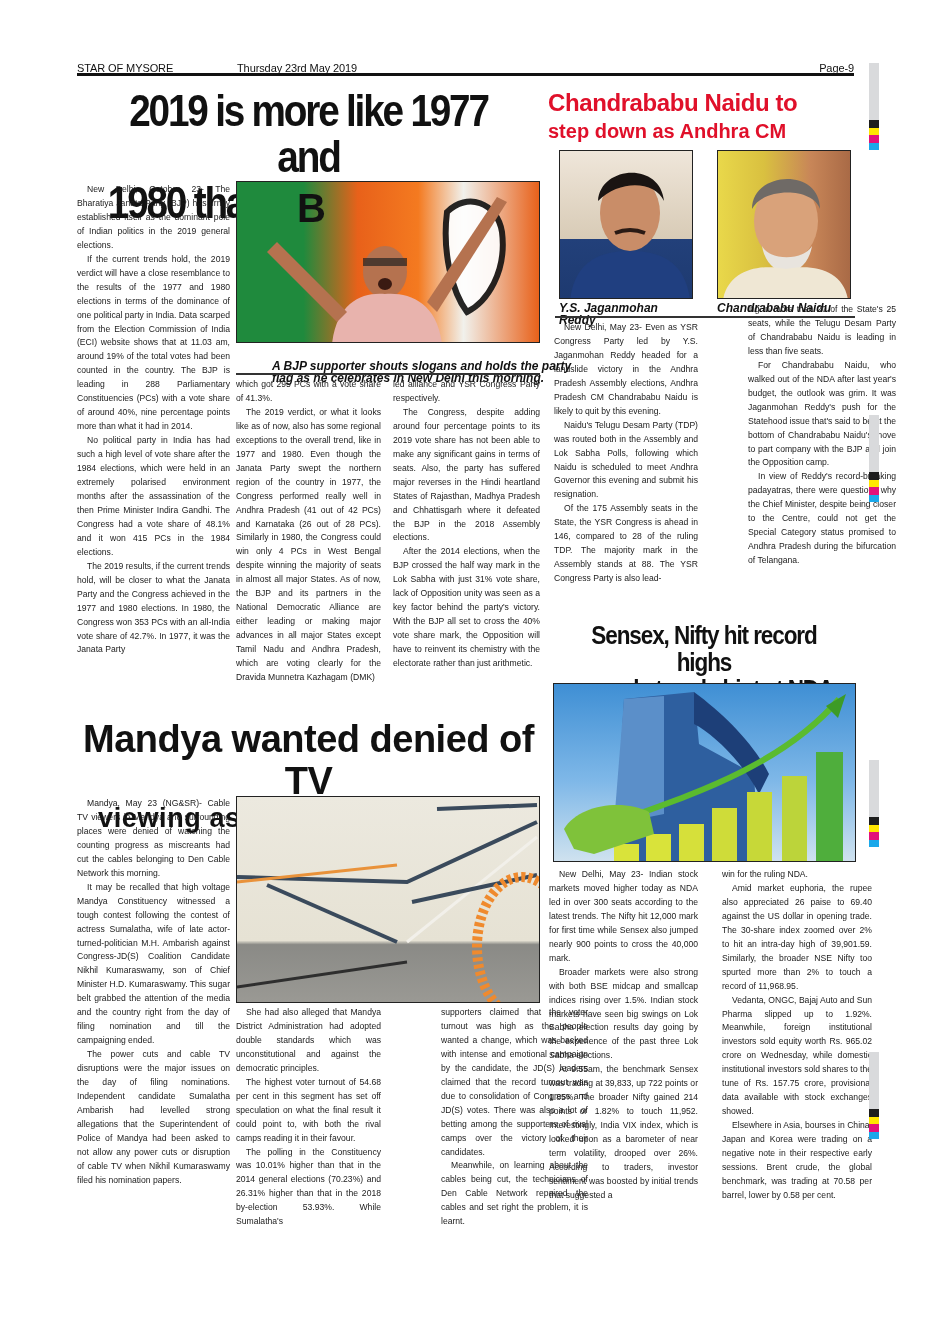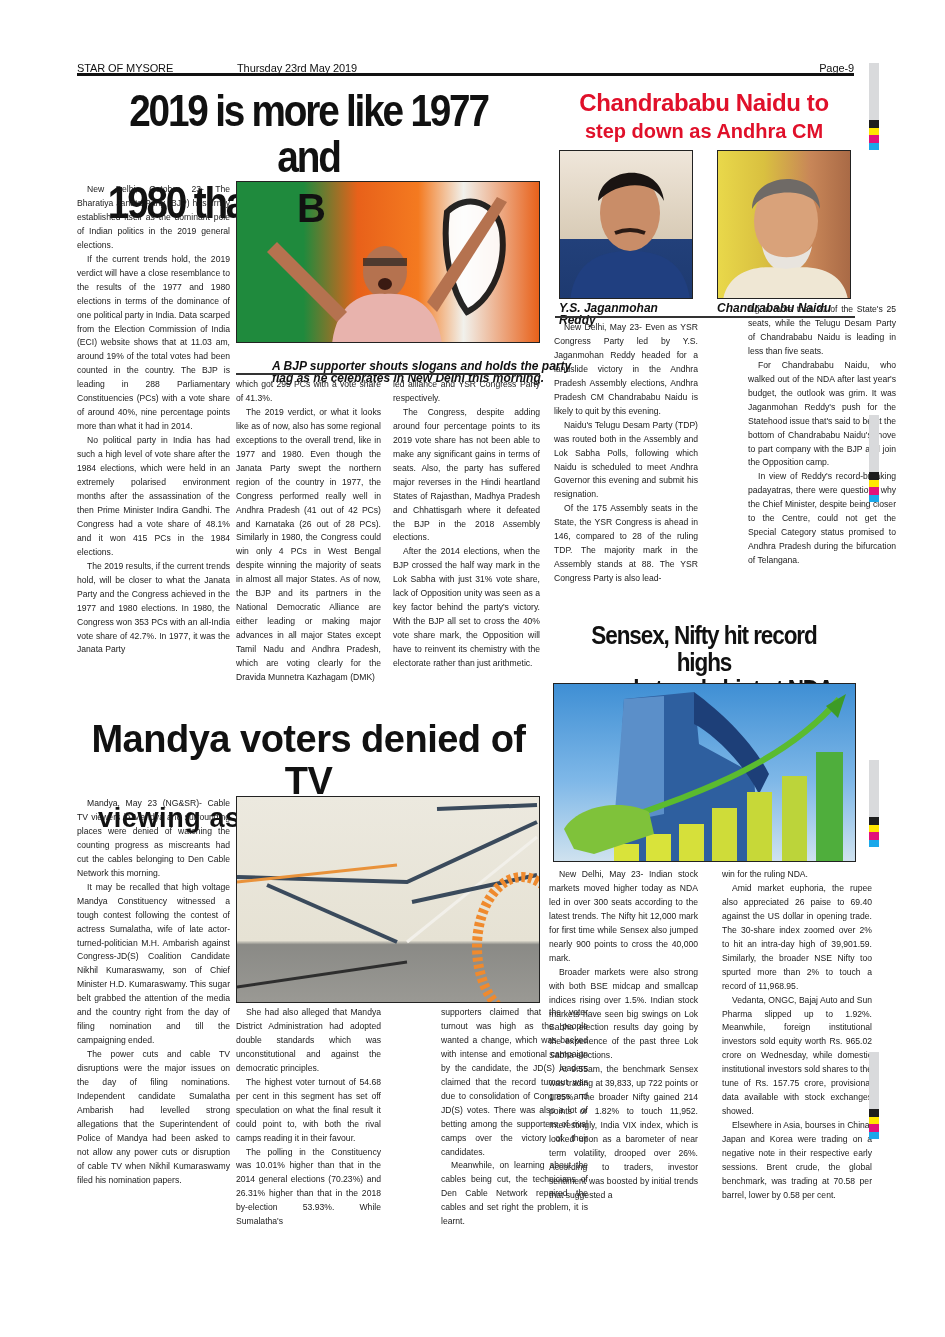--- a/index.html
+++ b/index.html
@@ -9,21 +9,21 @@
   .masthead { position: absolute; left: 77px; top: 60px; width: 777px; height: 16px; border-bottom: 3px solid #111; }
   .masthead span { position: absolute; top: 2px; font-size: 11px; font-weight: normal; letter-spacing: -0.1px; }
   .mh-paper { left: 0; }
   .mh-date { left: 160px; text-align: right; }
   .mh-page { right: 0; }
 
   .headline-bjp { position: absolute; left: 77px; top: 88px; width: 463px; text-align: center;
     font-family: "Liberation Sans", sans-serif; font-weight: bold; font-size: 44px; line-height: 46px;
     letter-spacing: -2.5px; transform: scaleX(0.88); transform-origin: center top; color: #111; }
 
-  .headline-naidu { position: absolute; left: 548px; top: 88px; width: 312px; text-align: center; color: #e0102a; font-weight: bold; }
+  .headline-naidu { position: absolute; left: 548px; top: 88px; width: 312px; color: #e0102a; font-weight: bold; }
   .headline-naidu .l1 { font-size: 24px; line-height: 30px; letter-spacing: -0.4px; }
   .headline-naidu .l2 { font-size: 20px; line-height: 26px; }
 
   .col { position: absolute; font-size: 8.6px; line-height: 13.95px; text-align: justify; color: #1a1a1a; }
   .col p { text-indent: 10px; }
 
   .photo { position: absolute; border: 1px solid #222; overflow: hidden; }
   .caption { position: absolute; font-size: 12px; font-style: italic; font-weight: bold; text-align: left; line-height: 12px; }
   .rule { position: absolute; height: 2px; background: #333; }
 
@@ -152,21 +152,21 @@
   <p>At 9.55am, the benchmark Sensex was trading at 39,833, up 722 points or 1.85%. The broader Nifty gained 214 points or 1.82% to touch 11,952. Interestingly, India VIX index, which is looked upon as a barometer of near term volatility, drooped over 26%. According to traders, investor sentiment was boosted by initial trends that suggested a</p>
 </div>
 <div class="col" style="left:708px; top:868px; width:150px;margin-left:14px;">
   <p style="text-indent:0">win for the ruling NDA.</p>
   <p>Amid market euphoria, the rupee also appreciated 26 paise to 69.40 against the US dollar in opening trade. The 30-share index zoomed over 2% to hit an intra-day high of 39,901.59. Similarly, the broader NSE Nifty too spurted more than 2% to touch a record of 11,968.95.</p>
   <p>Vedanta, ONGC, Bajaj Auto and Sun Pharma slipped up to 1.92%. Meanwhile, foreign institutional investors sold equity worth Rs. 965.02 crore on Wednesday, while domestic institutional investors sold shares to the tune of Rs. 157.75 crore, provisional data available with stock exchanges showed.</p>
   <p>Elsewhere in Asia, bourses in China, Japan and Korea were trading on a negative note in their respective early sessions. Brent crude, the global benchmark, was trading at 70.58 per barrel, lower by 0.58 per cent.</p>
 </div>
 
 <div class="headline-mandya">
-  <div class="l1">Mandya voters denied of TV</div>
+  <div class="l1">Mandya wanted denied of TV</div>
   <div class="l2">viewing as cables are cut again</div>
 </div>
 
 <div class="col" style="left:77px; top:797px; width:153px;">
   <p>Mandya, May 23 (NG&amp;SR)- Cable TV viewers in Mandya and surrounding places were denied of watching the counting progress as miscreants had cut the cables belonging to Den Cable Network this morning.</p>
   <p>It may be recalled that high voltage Mandya Constituency witnessed a tough contest following the contest of actress Sumalatha, wife of late actor-turned-politician M.H. Ambarish against Congress-JD(S) Coalition Candidate Nikhil Kumaraswamy, son of Chief Minister H.D. Kumaraswamy. This sugar belt grabbed the attention of the media and the country right from the day of filing nomination and till the campaigning ended.</p>
   <p>The power cuts and cable TV disruptions were the major issues on the day of filing nominations. Independent candidate Sumalatha Ambarish had levelled strong allegations that the Superintendent of Police of Mandya had been asked to not allow any power cuts or disruption of cable TV when Nikhil Kumaraswamy filed his nomination papers.</p>
 </div>
 
 <div class="photo" style="left:236px; top:796px; width:304px; height:207px; background:linear-gradient(180deg,#ece9df 0%,#e6e2d4 70%,#8a8a86 72%,#9a9994 100%);">

